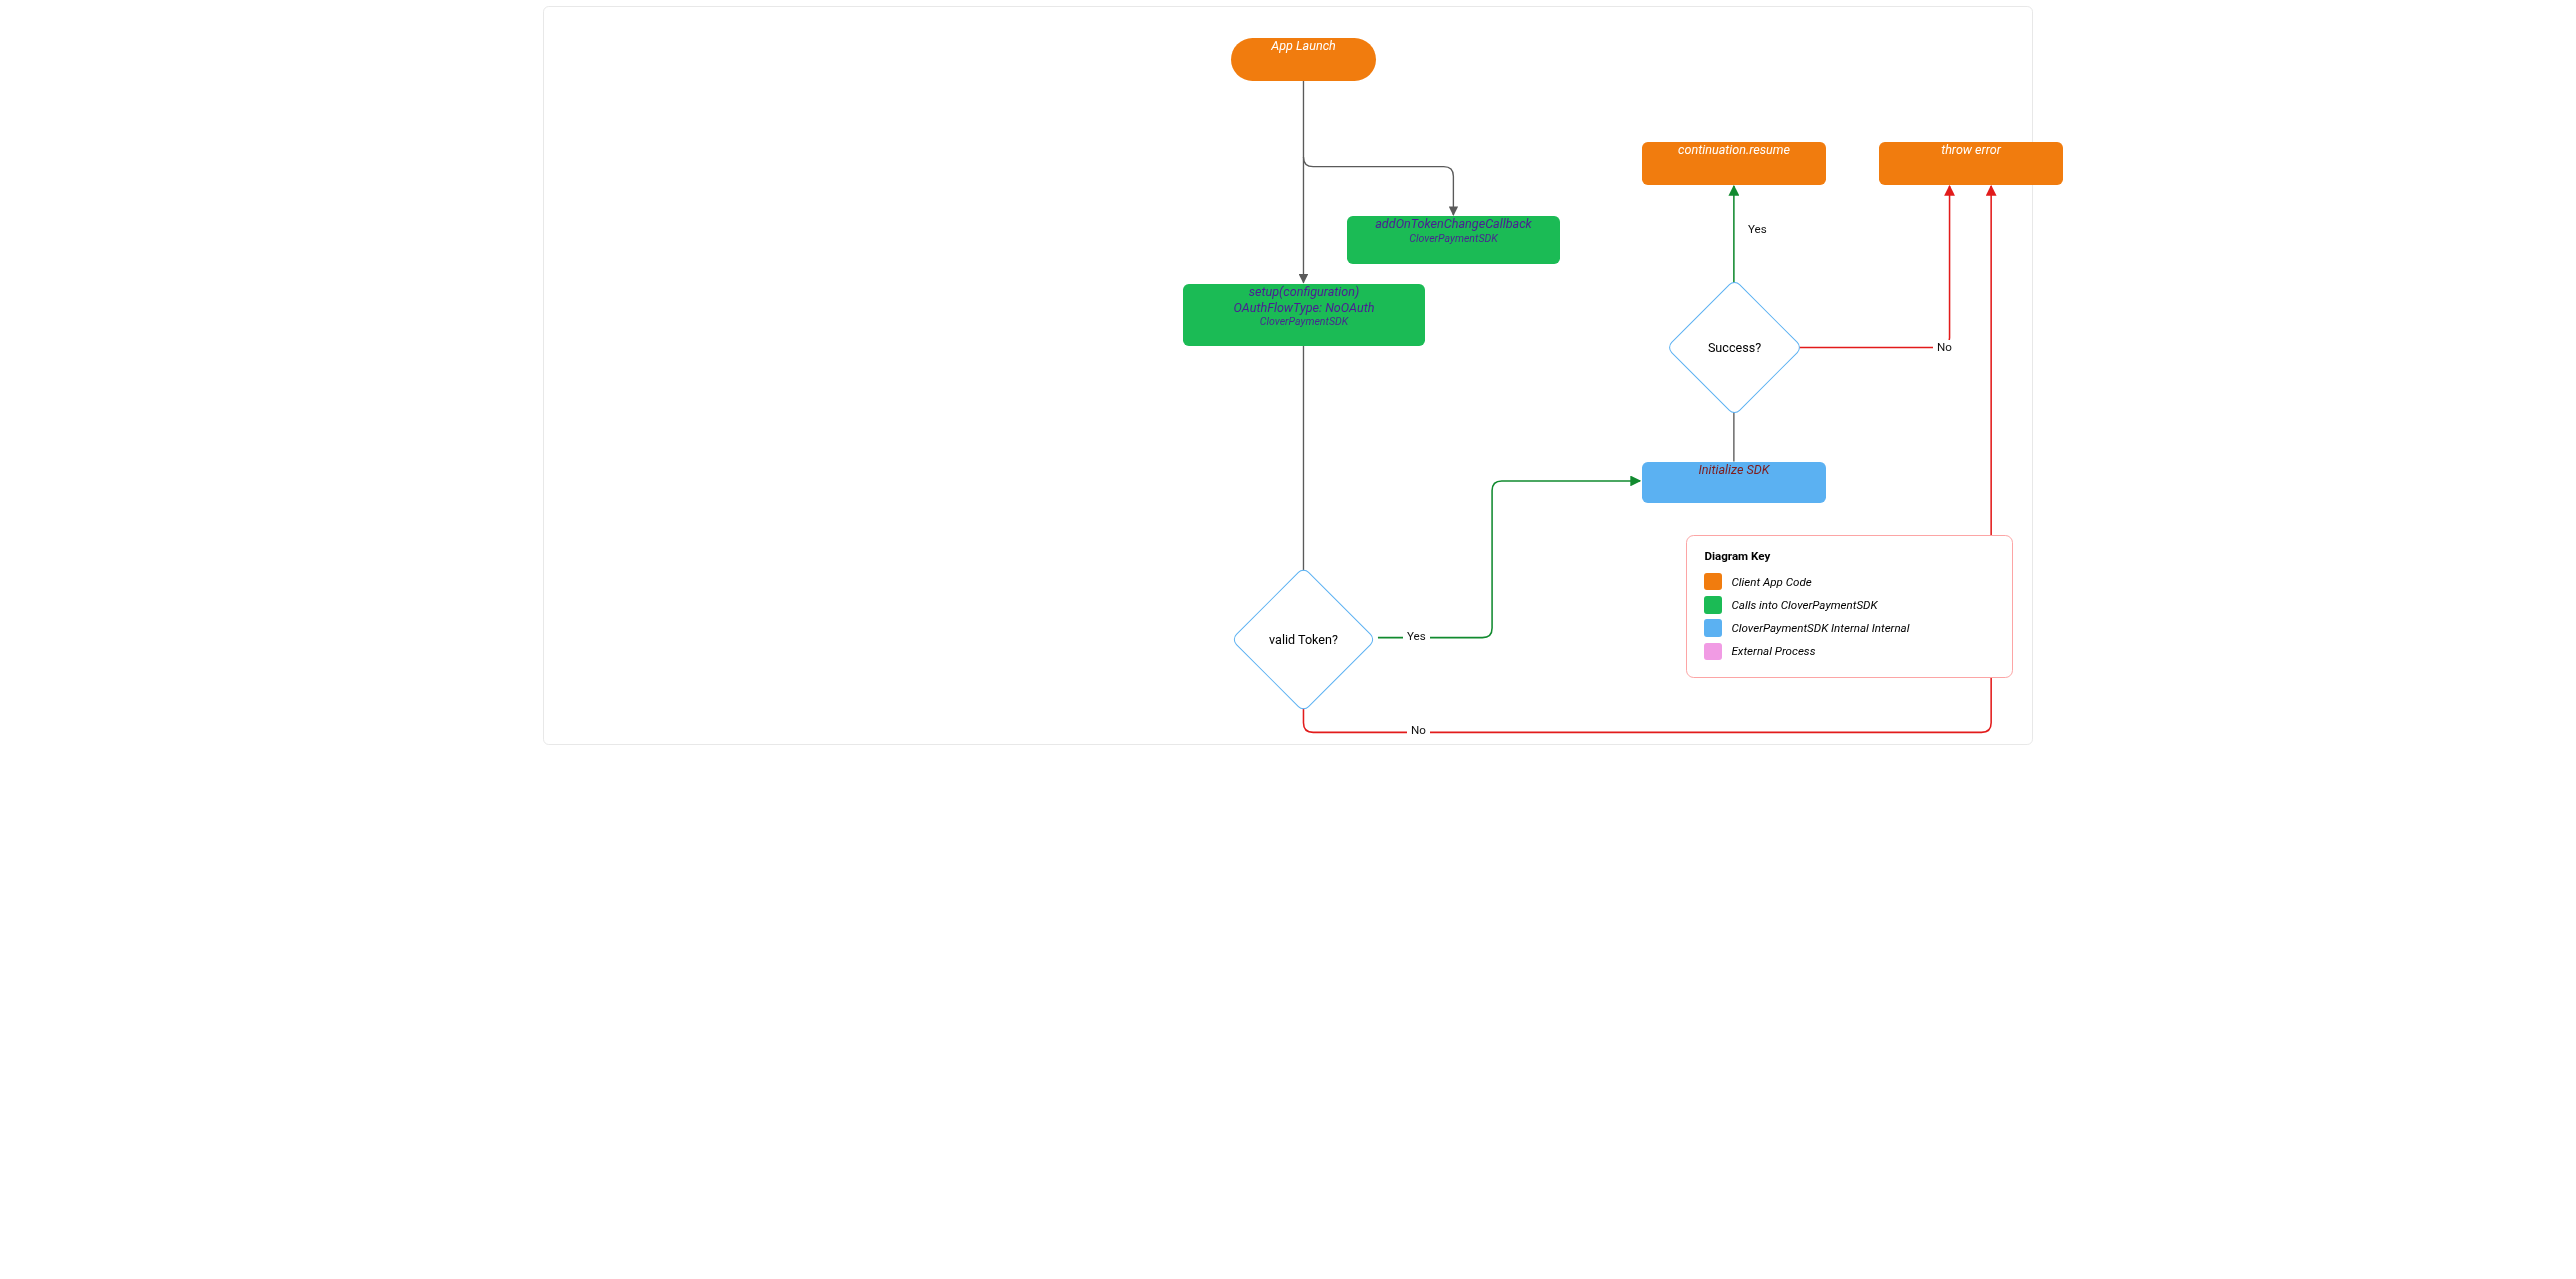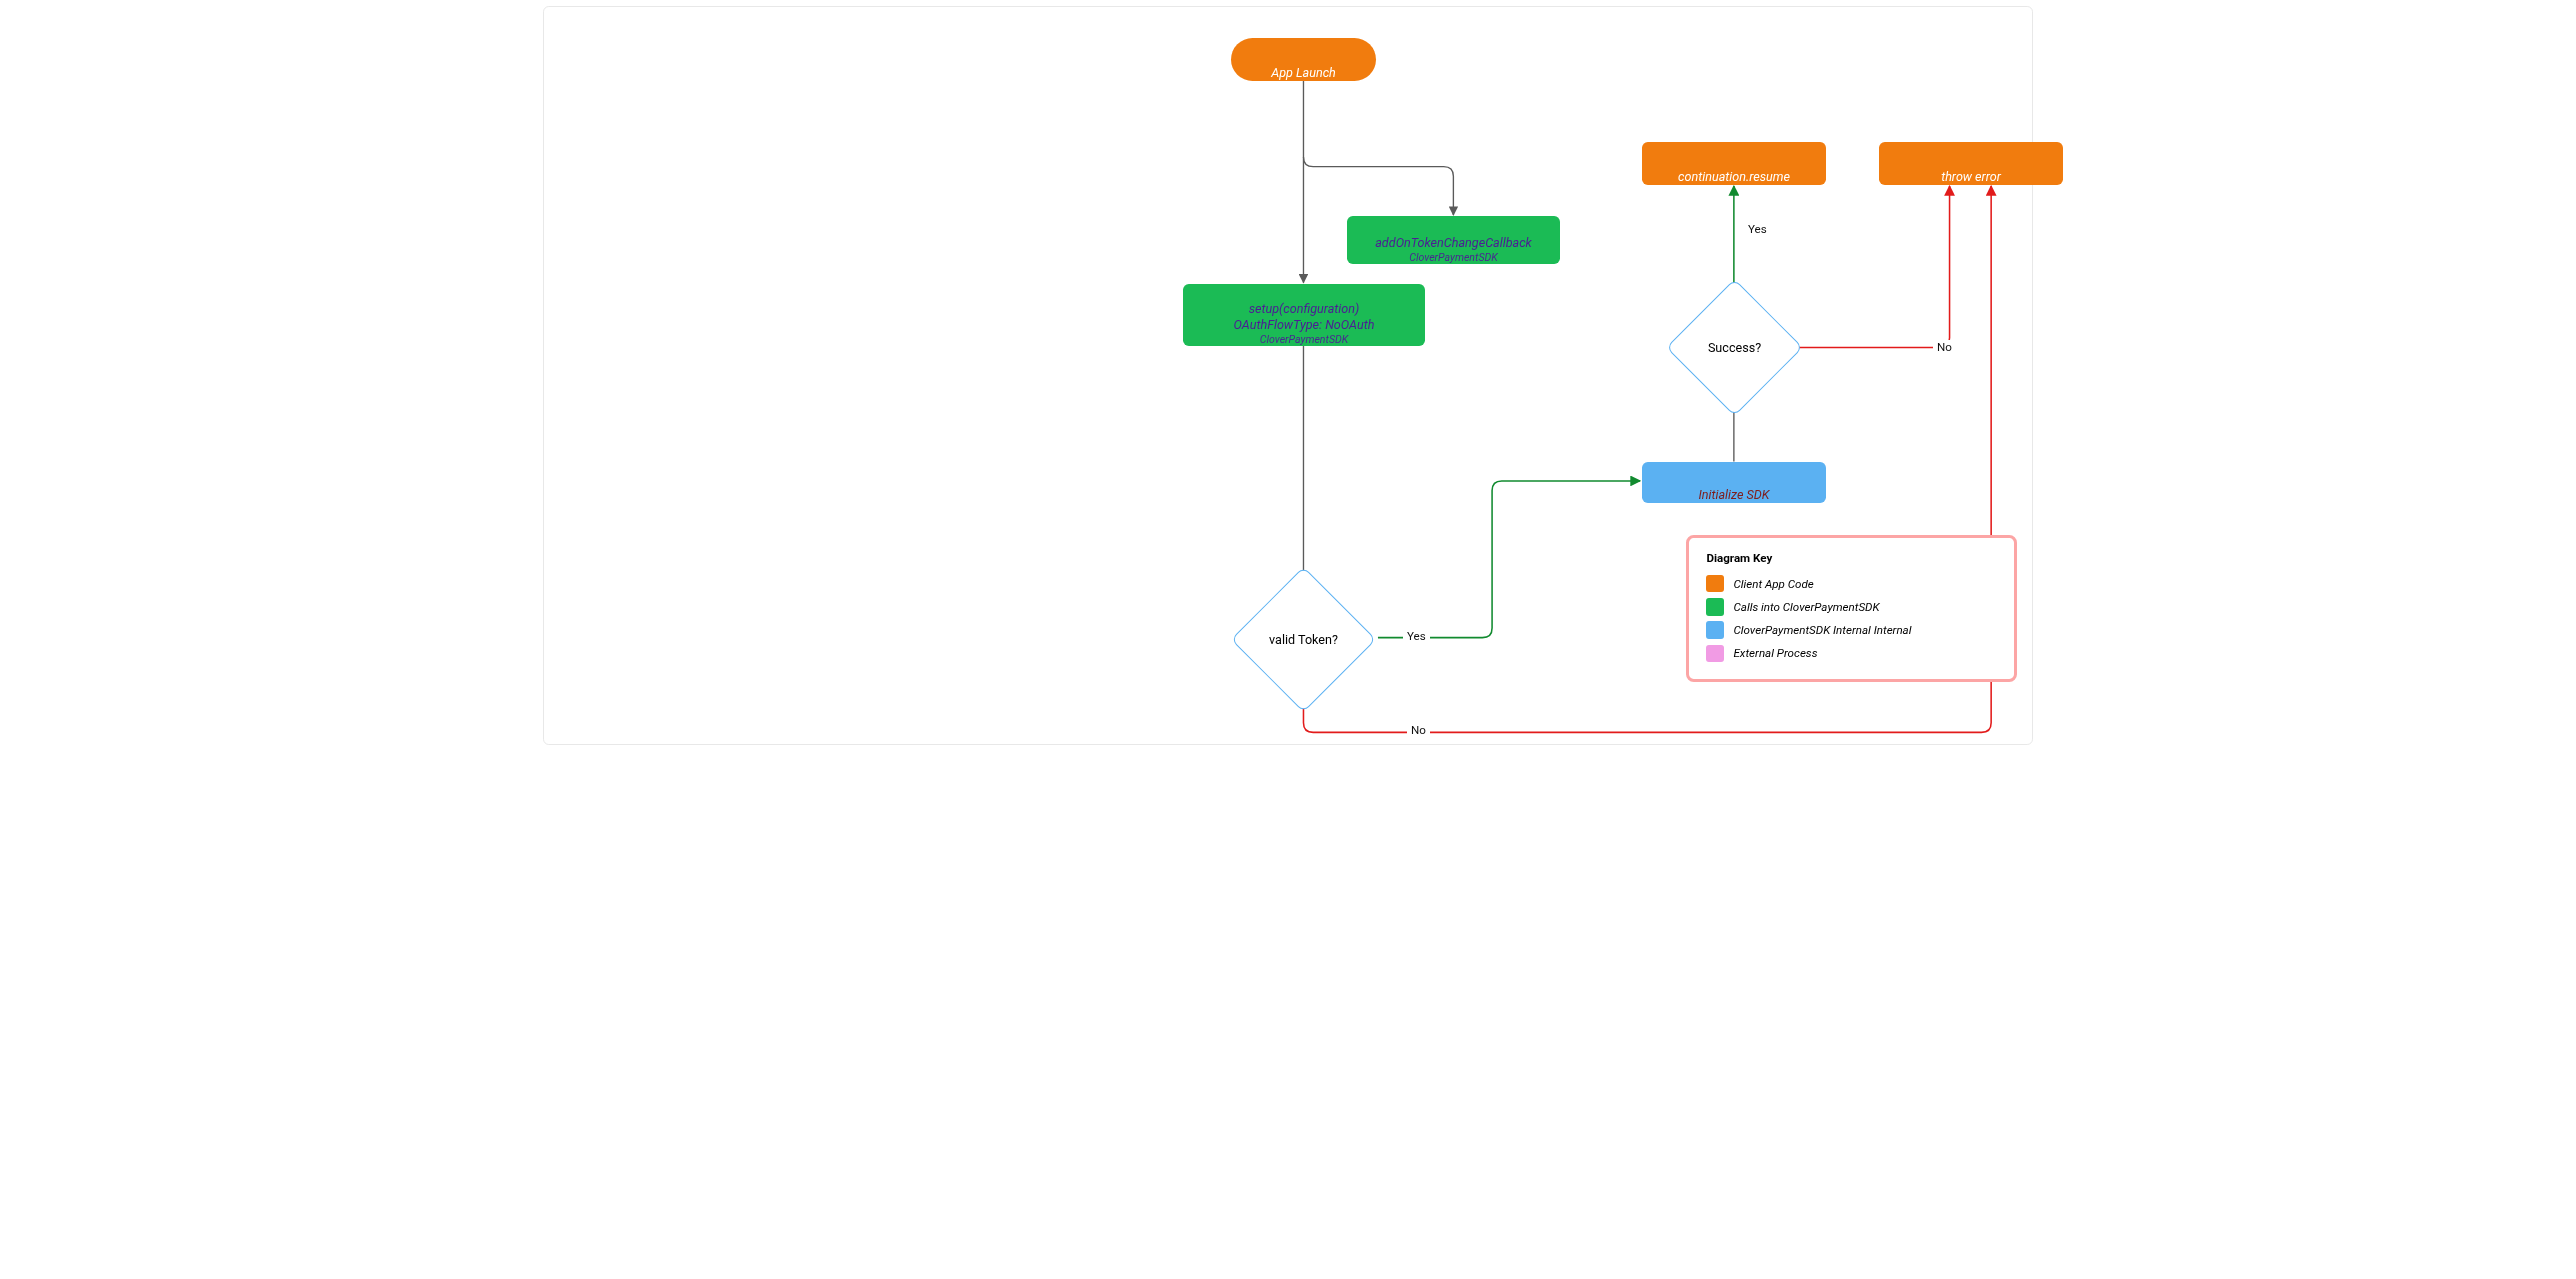--- a/index.html
+++ b/index.html
@@ -1,31 +1,31 @@
 <!DOCTYPE html>
 <html><head>
 <meta charset="utf-8">
 <style>
   html,body{margin:0;padding:0;font-family:-apple-system,BlinkMacSystemFont,"Segoe UI",Roboto,Helvetica,Arial,sans-serif;background:#fff;}
   .canvas{position:relative;width:1488px;height:737px;border:1px solid #e8e8e8;border-radius:5.8px;margin:5.8px auto;background:#fff;overflow:visible;}
   svg.wires{position:absolute;left:0;top:0;width:1488px;height:737px;pointer-events:none;}
-  .node{position:absolute;box-sizing:border-box;display:flex;flex-direction:column;align-items:center;justify-content:flex-end;text-align:center;font-size:12.6px;line-height:1.25;}
+  .node{position:absolute;box-sizing:border-box;display:flex;flex-direction:column;align-items:center;justify-content:flex-start;text-align:center;font-size:12.6px;line-height:1.25;}
   .node .sub{font-size:10.6px;font-style:italic;opacity:.95;}
   .node.italic{font-style:italic;}
   .orange{background:#F17C0E;color:#fff;border-radius:5.8px;}
   .green{background:#1BBB55;color:#4c1d95;border-radius:5.8px;}
   .blue{background:#5BB1F2;color:#7f1d1d;border-radius:5.8px;}
   .pill{border-radius:967px;}
   
   .diamond{position:absolute;}
   .diamond .shape{position:absolute;left:0;top:0;width:100%;height:100%;transform:rotate(45deg);border:1.9px solid #5BB1F2;background:#fff;border-radius:7.7px;box-sizing:border-box;}
   .diamond .dlabel{position:absolute;left:-30%;top:0;width:160%;height:100%;display:flex;align-items:center;justify-content:center;font-size:12.6px;}
   .edge-label{position:absolute;font-size:11.6px;color:#111;background:#fff;padding:0 3.9px;}
   
-  .legend{position:absolute;border:3px solid #fca5a5;border-radius:7.7px;padding:13.5px 17.4px 11.6px;background:#fff;font-size:11.6px;}
+  .legend{position:absolute;border:1px solid #fca5a5;border-radius:7.7px;padding:13.5px 17.4px 11.6px;background:#fff;font-size:11.6px;}
   .legend .title{font-weight:700;margin-bottom:9.7px;font-size:11.6px;}
   .legend .row{display:flex;align-items:center;gap:9.7px;margin:5.8px 0;font-style:italic;}
   .swatch{width:17.4px;height:17.4px;border-radius:2.9px;}
   .sw-orange{background:#F17C0E;}
   .sw-green{background:#1BBB55;}
   .sw-blue{background:#5BB1F2;}
   .sw-pink{background:#F19BE4;}
 </style>
 </head>
 <body>

